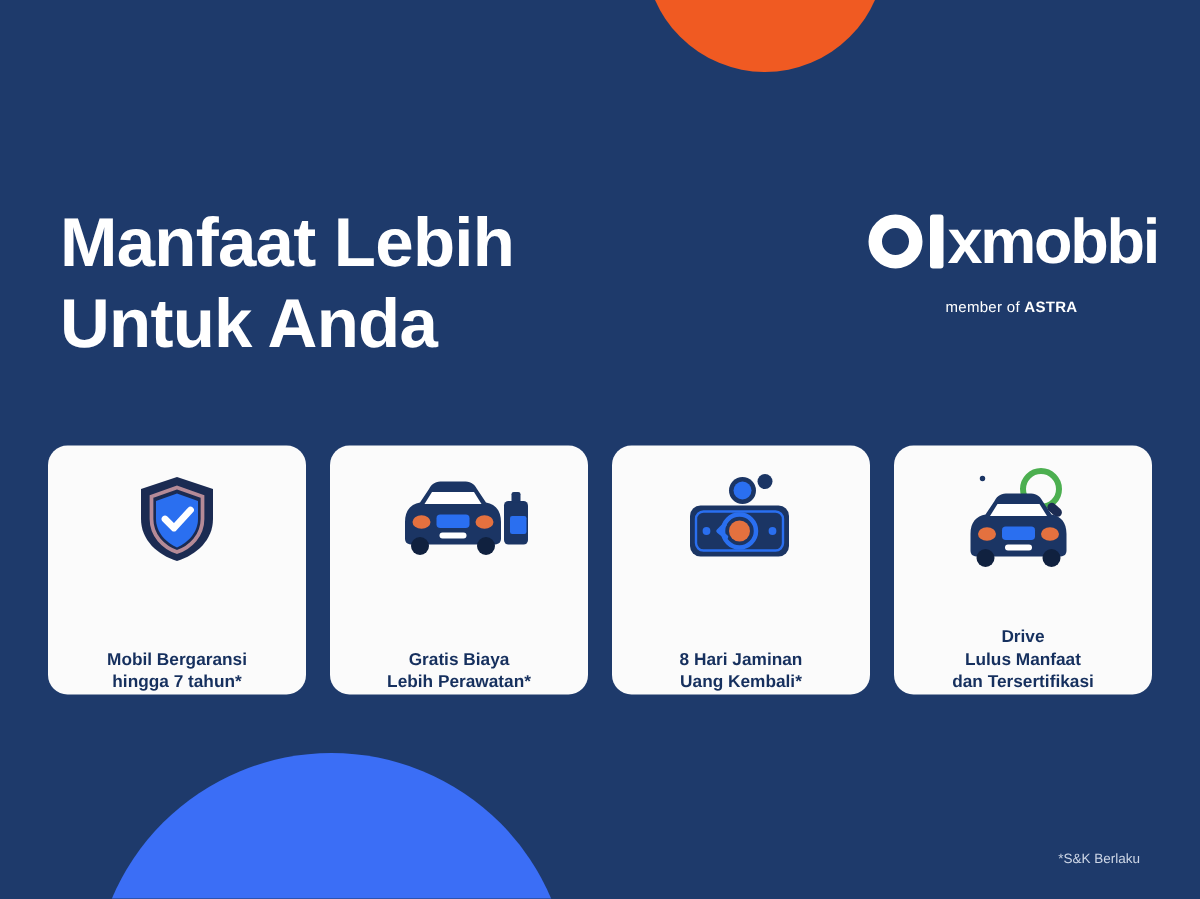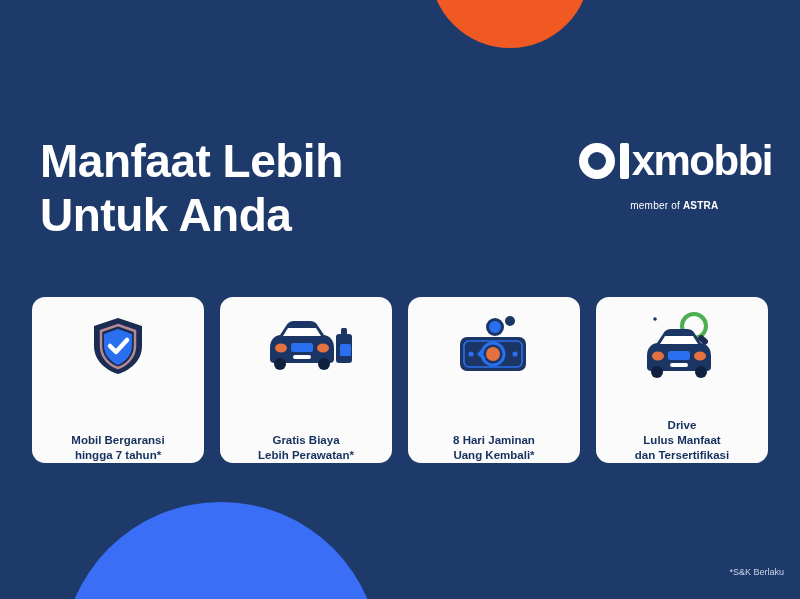--- a/index.html
+++ b/index.html
@@ -131,21 +131,21 @@
     color: #16305e;
     font-size: 11.5px;
     font-weight: bold;
     line-height: 15px;
     text-align: center;
     padding: 0 6px;
   }
   
   .footer-note {
     position: absolute;
-    right: 16px;
+    right: 40px;
     bottom: 22px;
     color: #cdd6e6;
     font-size: 9px;
     z-index: 5;
   }
 </style>
 </head>
 <body>
 
 <div class="poster">

